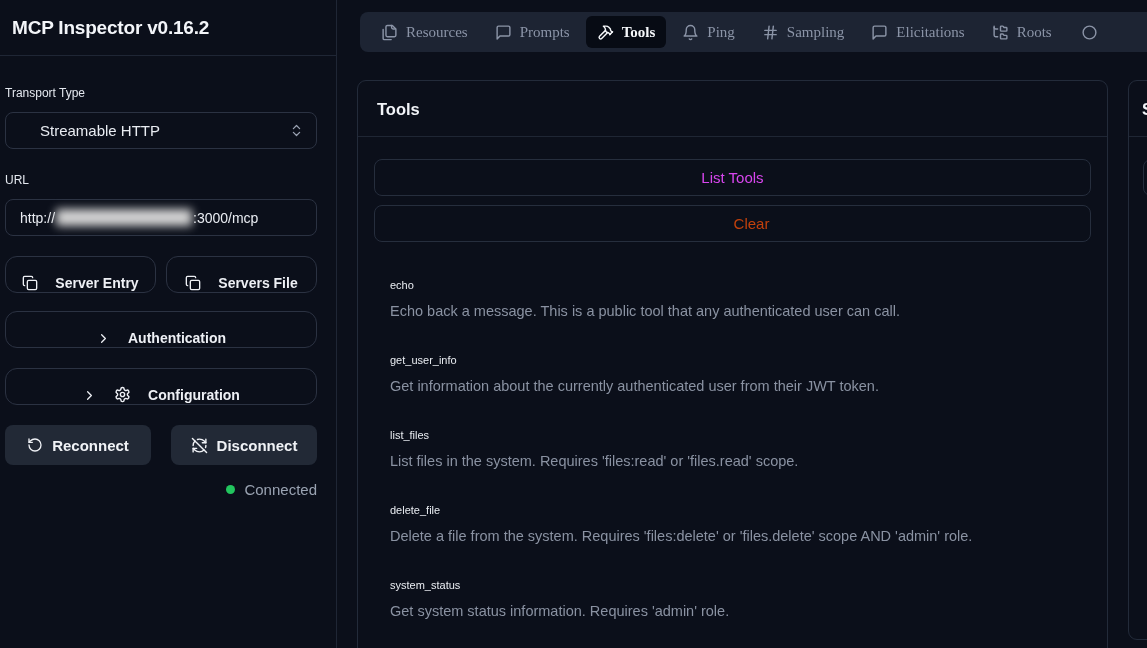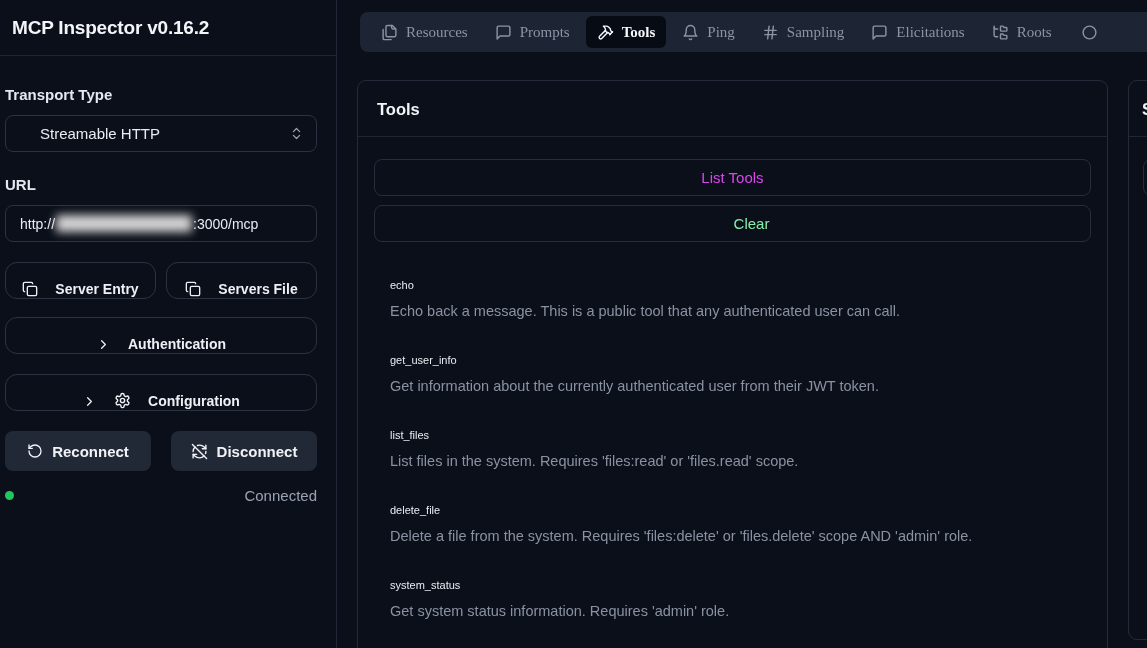--- a/index.html
+++ b/index.html
@@ -13,21 +13,21 @@
   .app { position:relative; width:1147px; height:648px; overflow:hidden; }
 
   
   .sidebar {
     position:absolute; left:0; top:0; width:337px; height:648px;
     border-right:1px solid #1f2635; background:#0b0f1a;
   }
   .sidebar-header { padding:17px 12px 16px 12px; border-bottom:1px solid #1f2635; }
   .app-title { margin:0; font-size:19px; font-weight:700; color:#f3f5f9; letter-spacing:-0.2px; }
   .sidebar-body { padding:30px 19px 0 5px; }
-  .field-label { display:block; font-size:15px; font-weight:700; color:#e4e8ef; margin-bottom:12px; }
+  .field-label { display:block; font-size:12px; font-weight:400; color:#e4e8ef; margin-bottom:12px; }
   .select, .text-input {
     height:37px; width:100%; border:1px solid #2b3242; border-radius:8px;
     display:flex; align-items:center; padding:0 12px 0 14px;
     font-size:15px; color:#e9ecf2; background:transparent;
   }
   .select { justify-content:space-between; margin-bottom:24px; cursor:pointer;padding-left:34px; }
   .select .chev { color:#9aa2b2; }
   .text-input { margin-bottom:20px; font-family:Liberation Sans, sans-serif; font-size:14px; letter-spacing:0; }
   .redacted {
     display:inline-block; width:136px; height:17px; margin:0 1px;
@@ -40,21 +40,21 @@
     color:#eef0f5; font-size:14px; font-weight:700;
     display:flex; align-items:flex-end; justify-content:center; gap:17px;
   }
   .btn-wide { width:100%; margin-bottom:20px; }
   .btn-row-solid { display:flex; gap:20px; margin-bottom:14px; }
   .btn-solid {
     flex:1; height:40px; border:none; border-radius:8px; background:#222936;
     color:#f0f2f6; font-size:15px; font-weight:700;
     display:flex; align-items:center; justify-content:center; gap:9px;
   }
-  .status-row { display:flex; align-items:center; justify-content:space-between; gap:9px; margin-top:16px; }
+  .status-row { display:flex; align-items:center; justify-content:flex-end; gap:9px; margin-top:16px; }
   .status-dot { width:9px; height:9px; border-radius:50%; }
   .status-text { font-size:15px; color:#9aa3b2; }
 
   
   .topnav {
     position:absolute; left:360px; top:12px; height:40px; width:812px;
     background:#1d2433; border-radius:8px;
     display:flex; align-items:center; padding:0 10px; gap:5px;
   }
   .tab {
@@ -77,21 +77,21 @@
     font-size:16.5px; font-weight:700; color:#f2f4f8;
   }
   .right-panel .panel-header { padding-left:13px; }
   .panel-content { padding:22px 16px 16px 16px; }
   .panel-btn {
     width:100%; height:37px; border:1px solid #262e3d; border-radius:8px;
     background:transparent; font-size:15px; font-weight:500; font-family:inherit;
     display:flex; align-items:center; justify-content:center;
   }
   .panel-btn.muted { color:#d946ef; margin-bottom:9px; }
-  .panel-btn.light { color:#86efac;padding-left:44px; }
+  .panel-btn.light { color:#c2410c;padding-left:44px; }
   .tool-list { margin-top:32px; padding:0 16px; }
   .tool-item { margin-bottom:28px; cursor:pointer; }
   .tool-name { font-size:11px; font-weight:500; color:#e9ecf1; line-height:22px; }
   .tool-desc { margin-top:5px; font-size:14.5px; color:#8a92a2; line-height:20px; }
   .rp-box { width:100%; height:37px; border:1px solid #262e3d; border-radius:8px; background:transparent; }
 </style>
 </head>
 <body>
 
 <div class="app">

